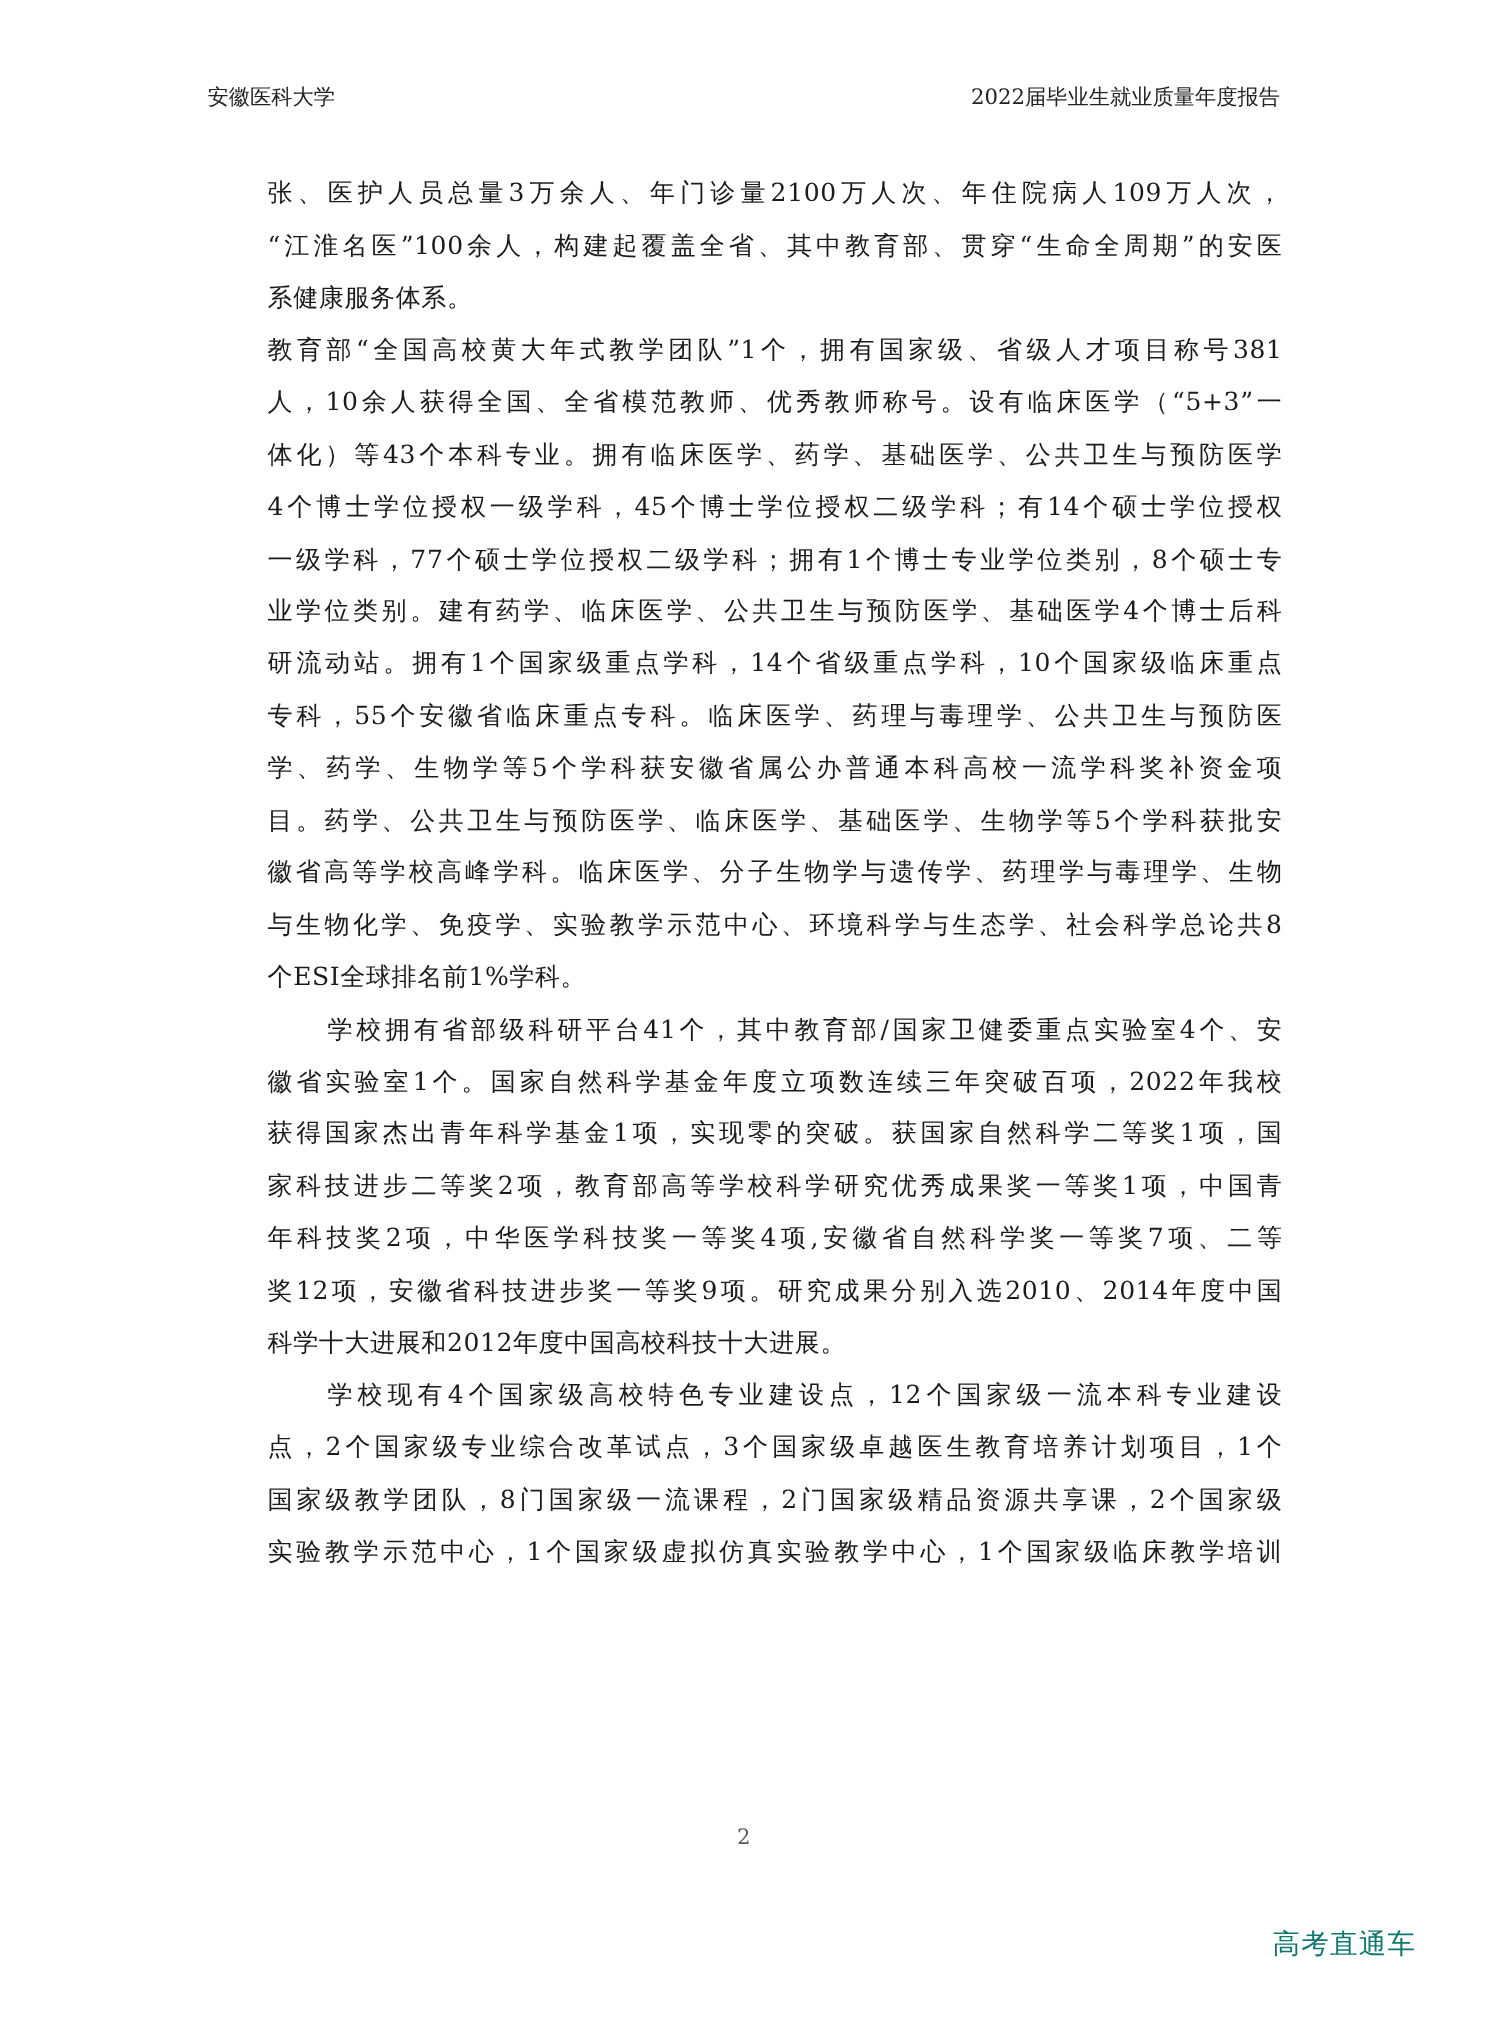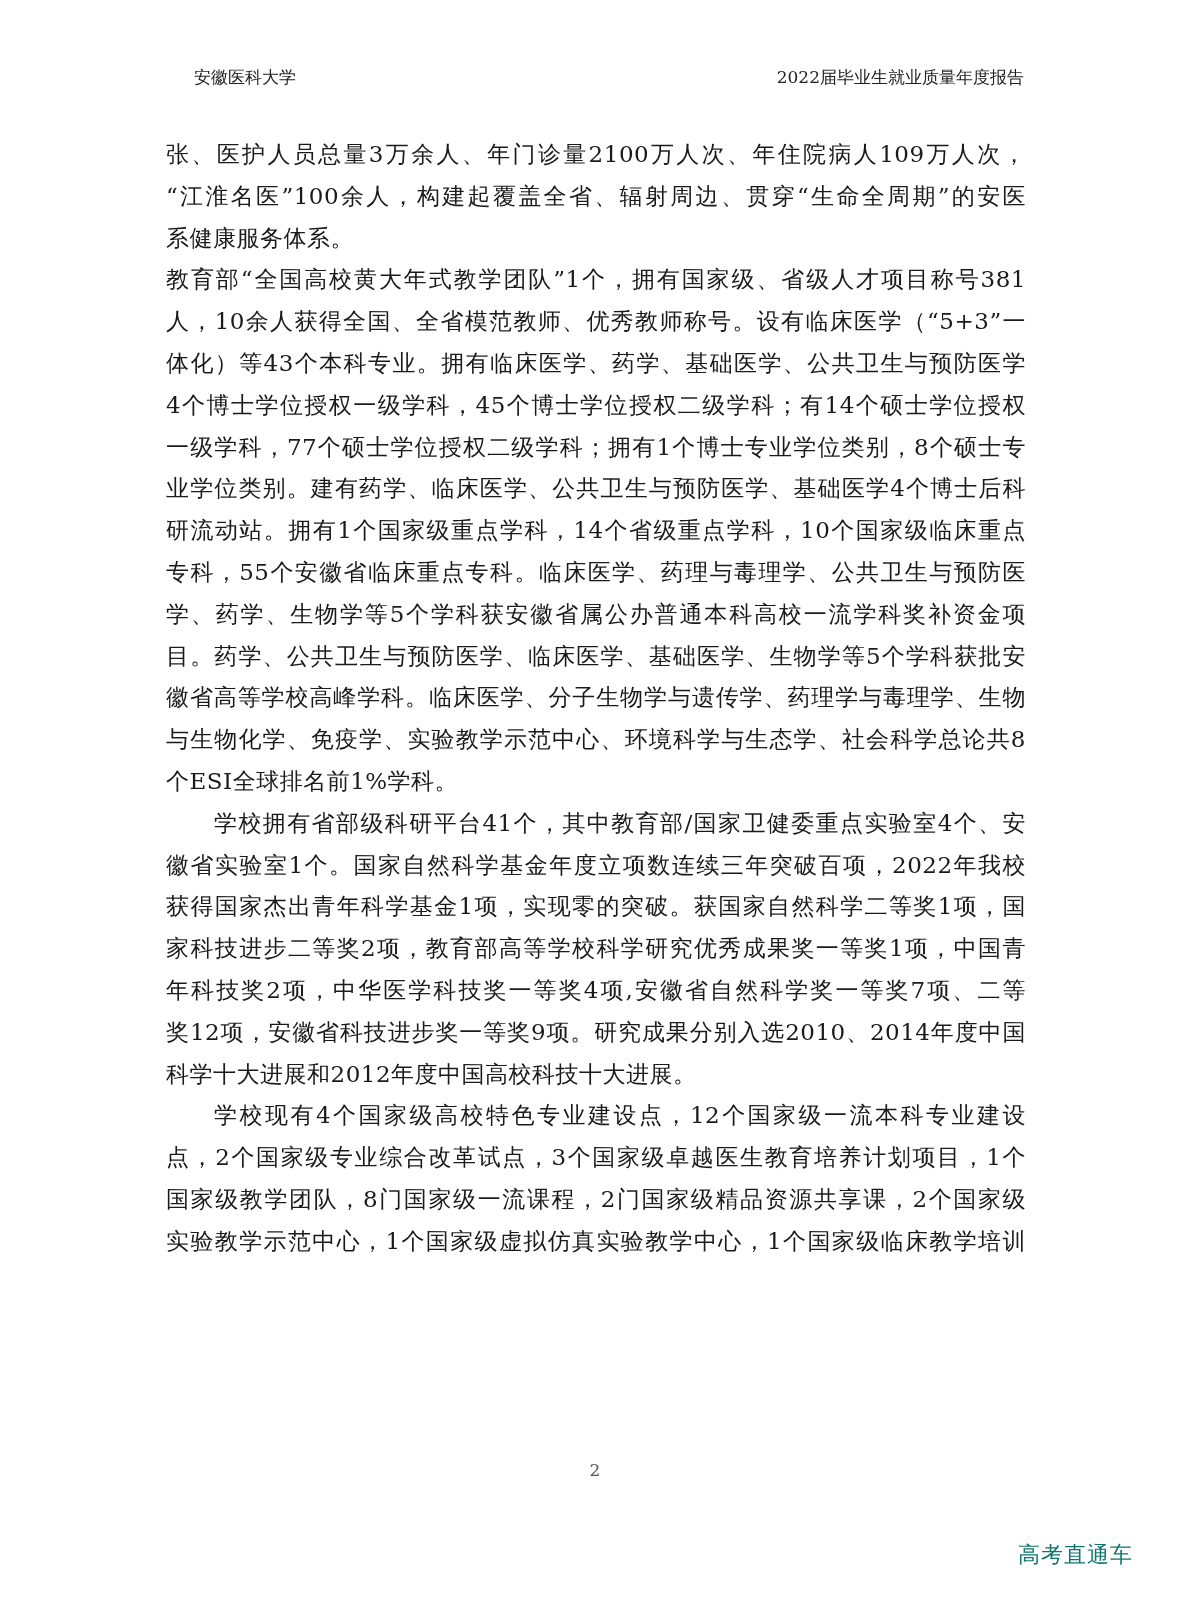--- a/index.html
+++ b/index.html
@@ -2,43 +2,43 @@
 <html><head>
   <meta charset="utf-8">
   <style>
     html, body { margin: 0; padding: 0; }
     body {
       width: 1190px; height: 1616px; position: relative; overflow: hidden;
       background: #ffffff; color: #1a1a1a;
       font-family: "DejaVu Serif", "Liberation Serif", serif;
     }
     .header { position: absolute; top: 66px; left: 166px; right: 166px; height: 30px; font-size: 17px; color: #222; }
-    .header-left { position: absolute; left: 0; top: 0; margin-left: 28px; }
+    .header-left { position: absolute; left: 0; top: 0; }
     .header-right { position: absolute; right: 0; top: 0; }
     .body-text { position: absolute; top: 134px; left: 166px; width: 860px; }
     .line {
-      height: 41.8px; line-height: 41.8px; font-size: 23px; white-space: nowrap;
-      text-align: justify; text-align-last: justify; letter-spacing: 0.5px; color: #1a1a1a;
+      height: 41.8px; line-height: 41.8px; font-size: 20px; white-space: nowrap;
+      text-align: justify; text-align-last: justify; letter-spacing: 0.5px; color: #1a1a1a; margin-left: 48px;
     }
     .line.last { text-align-last: left; }
     .line.indent { padding-left: 48px; }
     .page-number { position: absolute; top: 1460px; left: 0; width: 1190px; text-align: center; font-size: 17px; color: #555; }
     .watermark { position: absolute; top: 1540px; left: 1018px; font-size: 22px; color: #0f766e; font-family: "DejaVu Sans", "Liberation Sans", sans-serif; letter-spacing: 1px; }
   </style>
 </head>
 <body>
 
 <div class="header">
   <span class="header-left">安徽医科大学</span>
   <span class="header-right">2022届毕业生就业质量年度报告</span>
 </div>
 
 <div class="body-text" id="body-text">
     <div class="line">张、医护人员总量3万余人、年门诊量2100万人次、年住院病人109万人次，</div>
-    <div class="line">“江淮名医”100余人，构建起覆盖全省、辐射周边、贯穿“生命全周期”的安医</div>
+    <div class="line">“江淮名医”100余人，构建起覆盖全省、其中教育部、贯穿“生命全周期”的安医</div>
     <div class="line last">系健康服务体系。</div>
     <div class="line">教育部“全国高校黄大年式教学团队”1个，拥有国家级、省级人才项目称号381</div>
     <div class="line">人，10余人获得全国、全省模范教师、优秀教师称号。设有临床医学（“5+3”一</div>
     <div class="line">体化）等43个本科专业。拥有临床医学、药学、基础医学、公共卫生与预防医学</div>
     <div class="line">4个博士学位授权一级学科，45个博士学位授权二级学科；有14个硕士学位授权</div>
     <div class="line">一级学科，77个硕士学位授权二级学科；拥有1个博士专业学位类别，8个硕士专</div>
     <div class="line">业学位类别。建有药学、临床医学、公共卫生与预防医学、基础医学4个博士后科</div>
     <div class="line">研流动站。拥有1个国家级重点学科，14个省级重点学科，10个国家级临床重点</div>
     <div class="line">专科，55个安徽省临床重点专科。临床医学、药理与毒理学、公共卫生与预防医</div>
     <div class="line">学、药学、生物学等5个学科获安徽省属公办普通本科高校一流学科奖补资金项</div>

